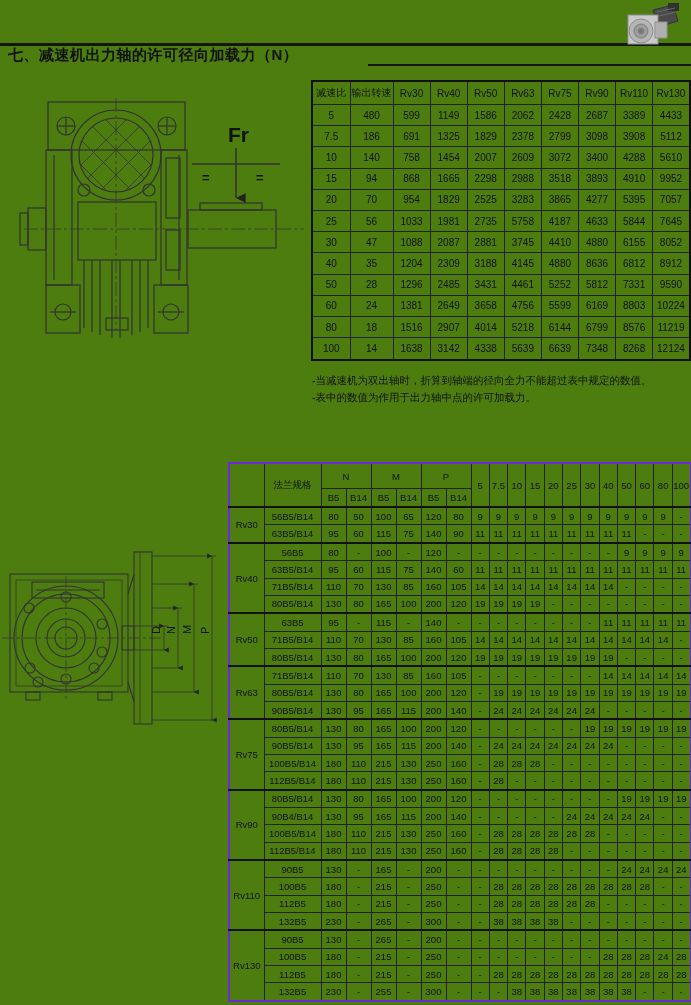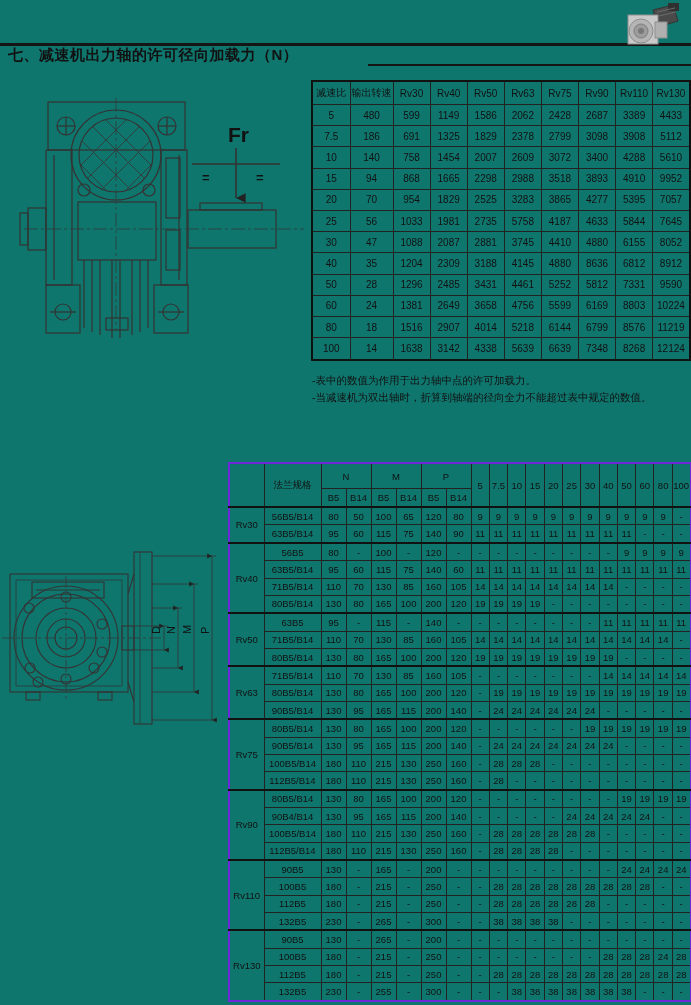--- a/index.html
+++ b/index.html
@@ -1,18 +1,18 @@
 <!DOCTYPE html>
 <html><head>
 <meta charset="utf-8">
 <style>
   html,body { margin:0; padding:0; background:#e8e8e8; }
   .page {
     position:relative; width:691px; height:1005px; margin:0 auto;
-    background:#0f766e; overflow:hidden;
+    background:#4d7c0f; overflow:hidden;
     font-family:"Liberation Sans","DejaVu Sans",sans-serif; color:#111;
   }
   .rule { position:absolute; background:#151515; }
   .sec-title { position:absolute; font-size:15px; font-weight:bold; letter-spacing:0.5px; white-space:nowrap; }
 
   table { border-collapse:collapse; table-layout:fixed; }
   td, th { border:1px solid #222; text-align:center; vertical-align:middle; padding:0; font-weight:normal; overflow:hidden; white-space:nowrap; }
 
   .table1 { position:absolute; left:311px; top:80px; width:378px; height:281px; font-size:10px; border:2px solid #111; }
   .table1 th { height:22px; font-size:10px; }
@@ -283,22 +283,22 @@
           <td>5639</td>
           <td>6639</td>
           <td>7348</td>
           <td>8268</td>
           <td>12124</td>
         </tr>
       </tbody>
   </table>
 
   <div class="notes">
+    <div>-当减速机为双出轴时，折算到轴端的径向全力不能超过表中规定的数值。</div>
     <div>-表中的数值为作用于出力轴中点的许可加载力。</div>
-    <div>-当减速机为双出轴时，折算到轴端的径向全力不能超过表中规定的数值。</div>
   </div>
 
 
   <svg class="drawing2" width="226" height="242" viewBox="0 0 226 242">
     <defs>
       <marker id="a2" markerWidth="9" markerHeight="9" refX="4.5" refY="7.5" orient="auto">
         <polygon points="1.5,1.5 7.5,1.5 4.5,7.5" fill="#222"></polygon>
       </marker>
       <marker id="a3" markerWidth="9" markerHeight="9" refX="4.5" refY="1.5" orient="auto">
         <polygon points="1.5,7.5 7.5,7.5 4.5,1.5" fill="#222"></polygon>

